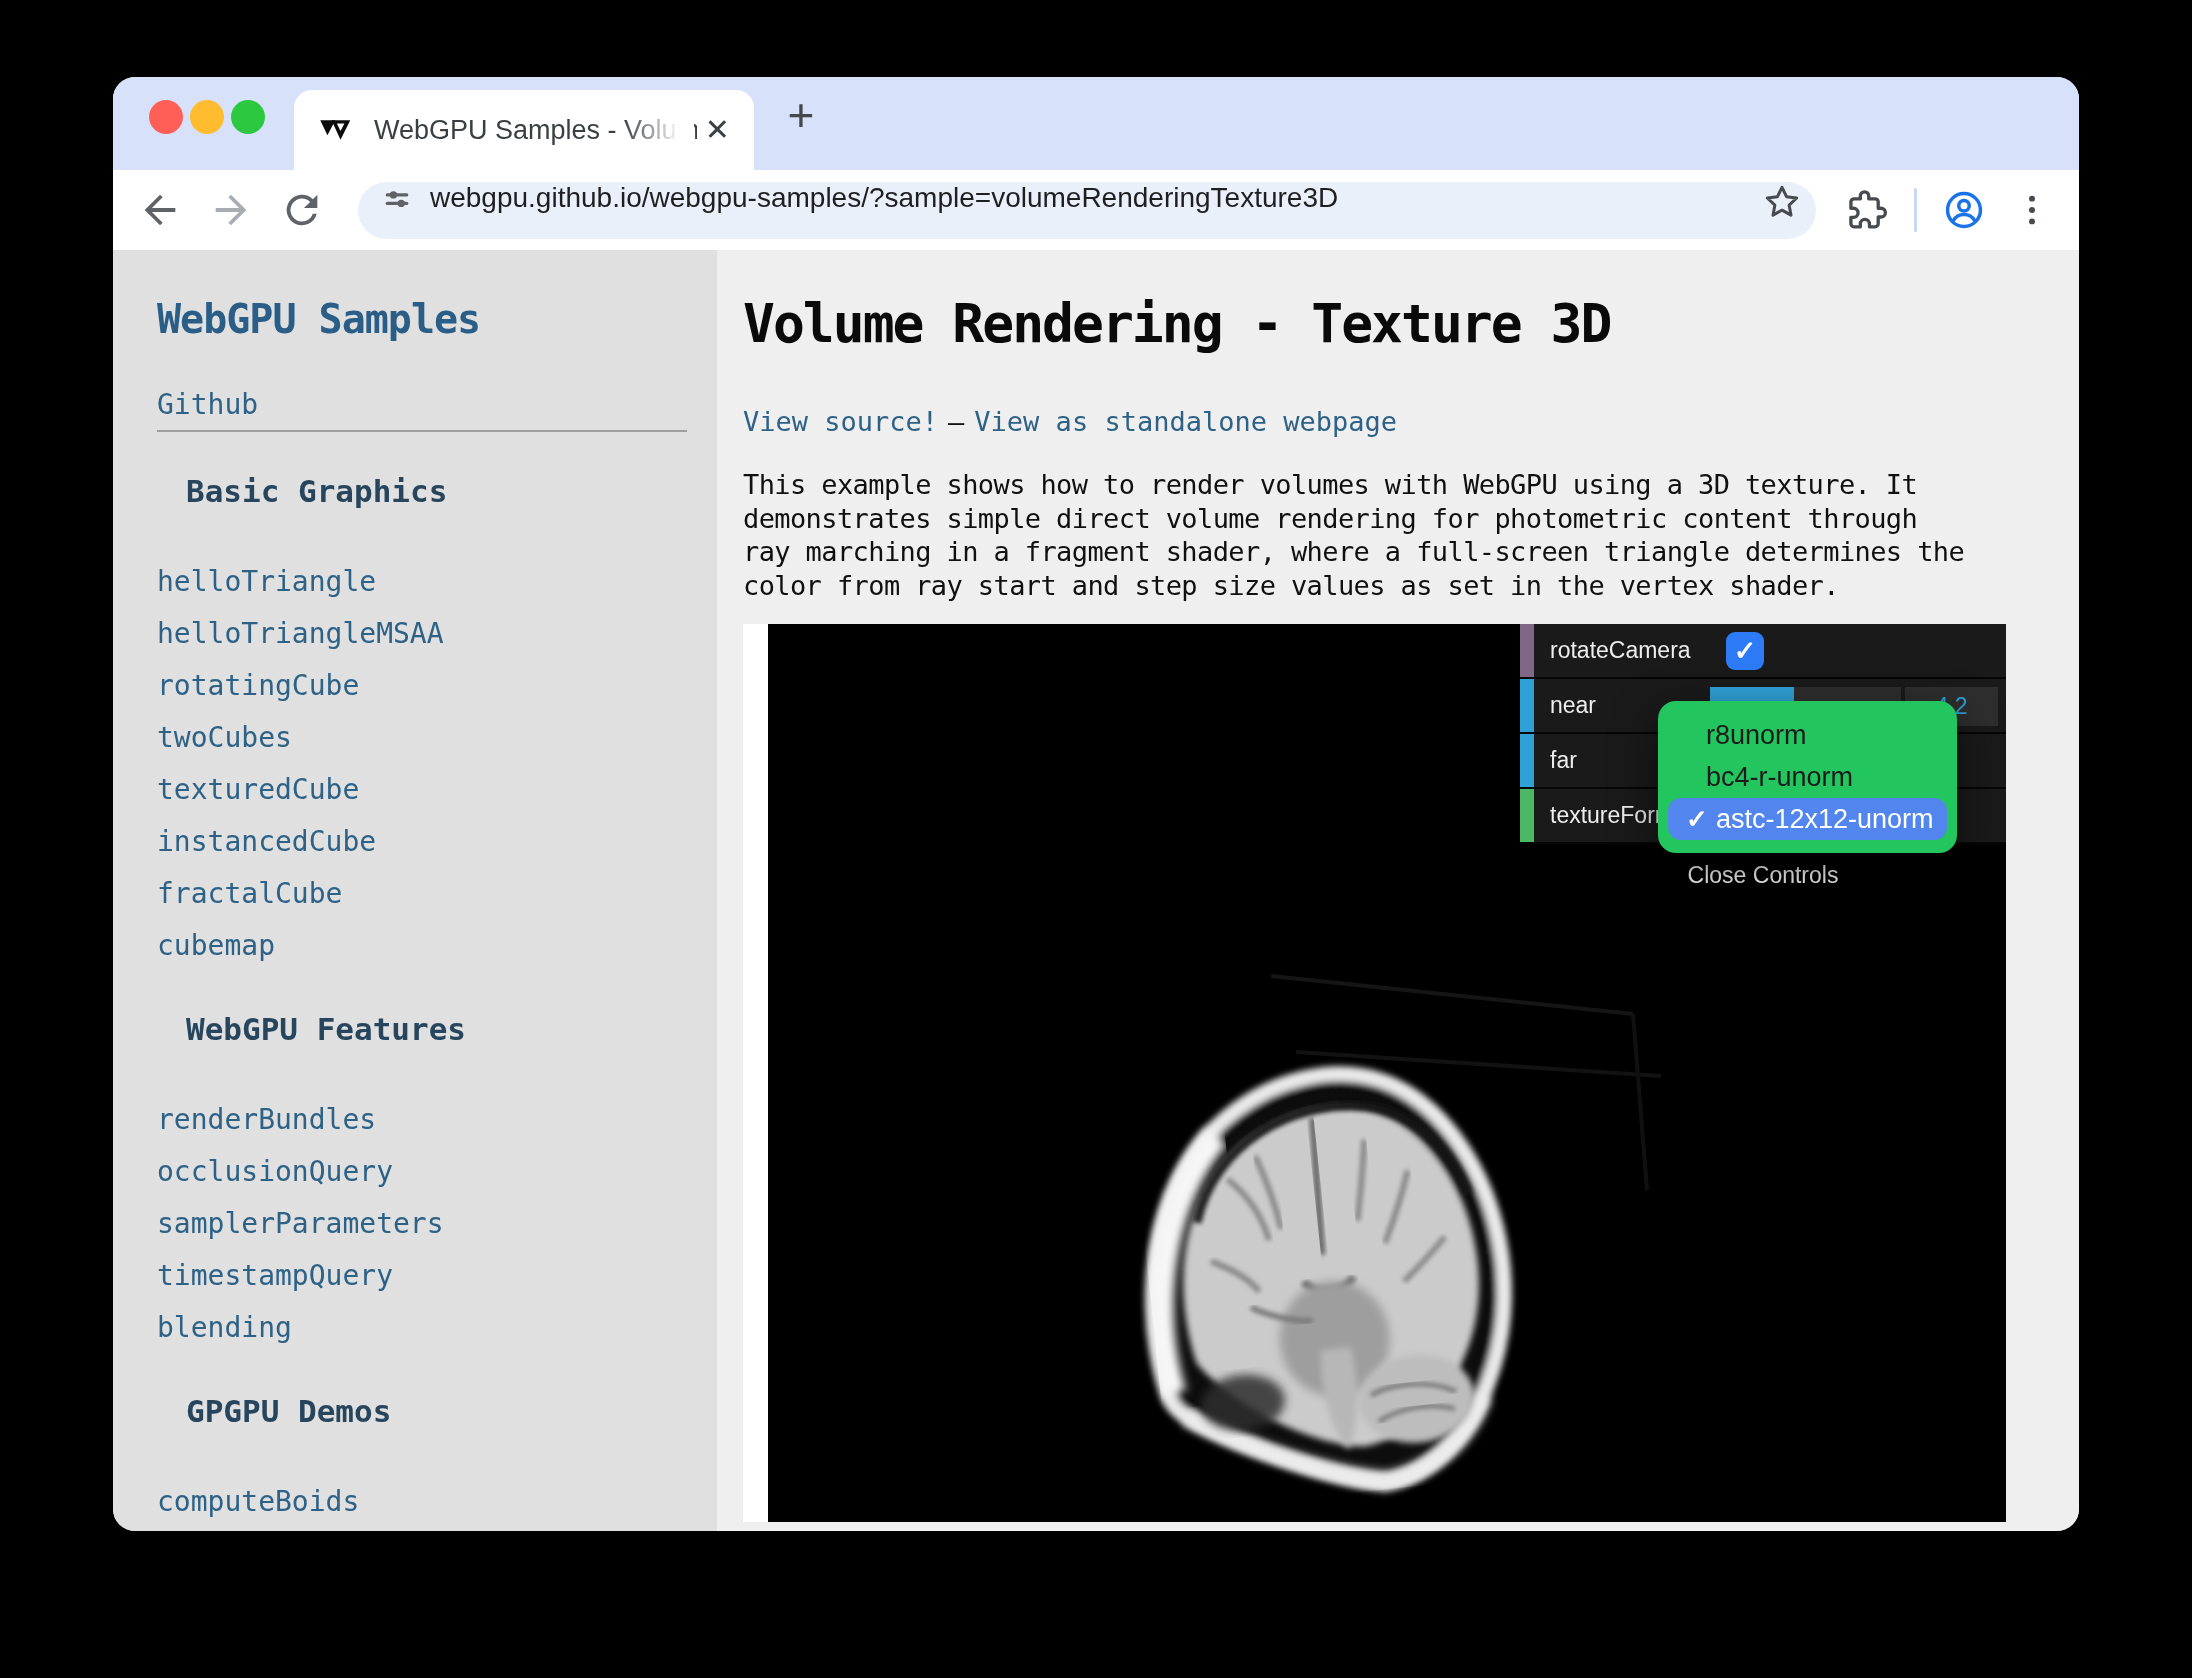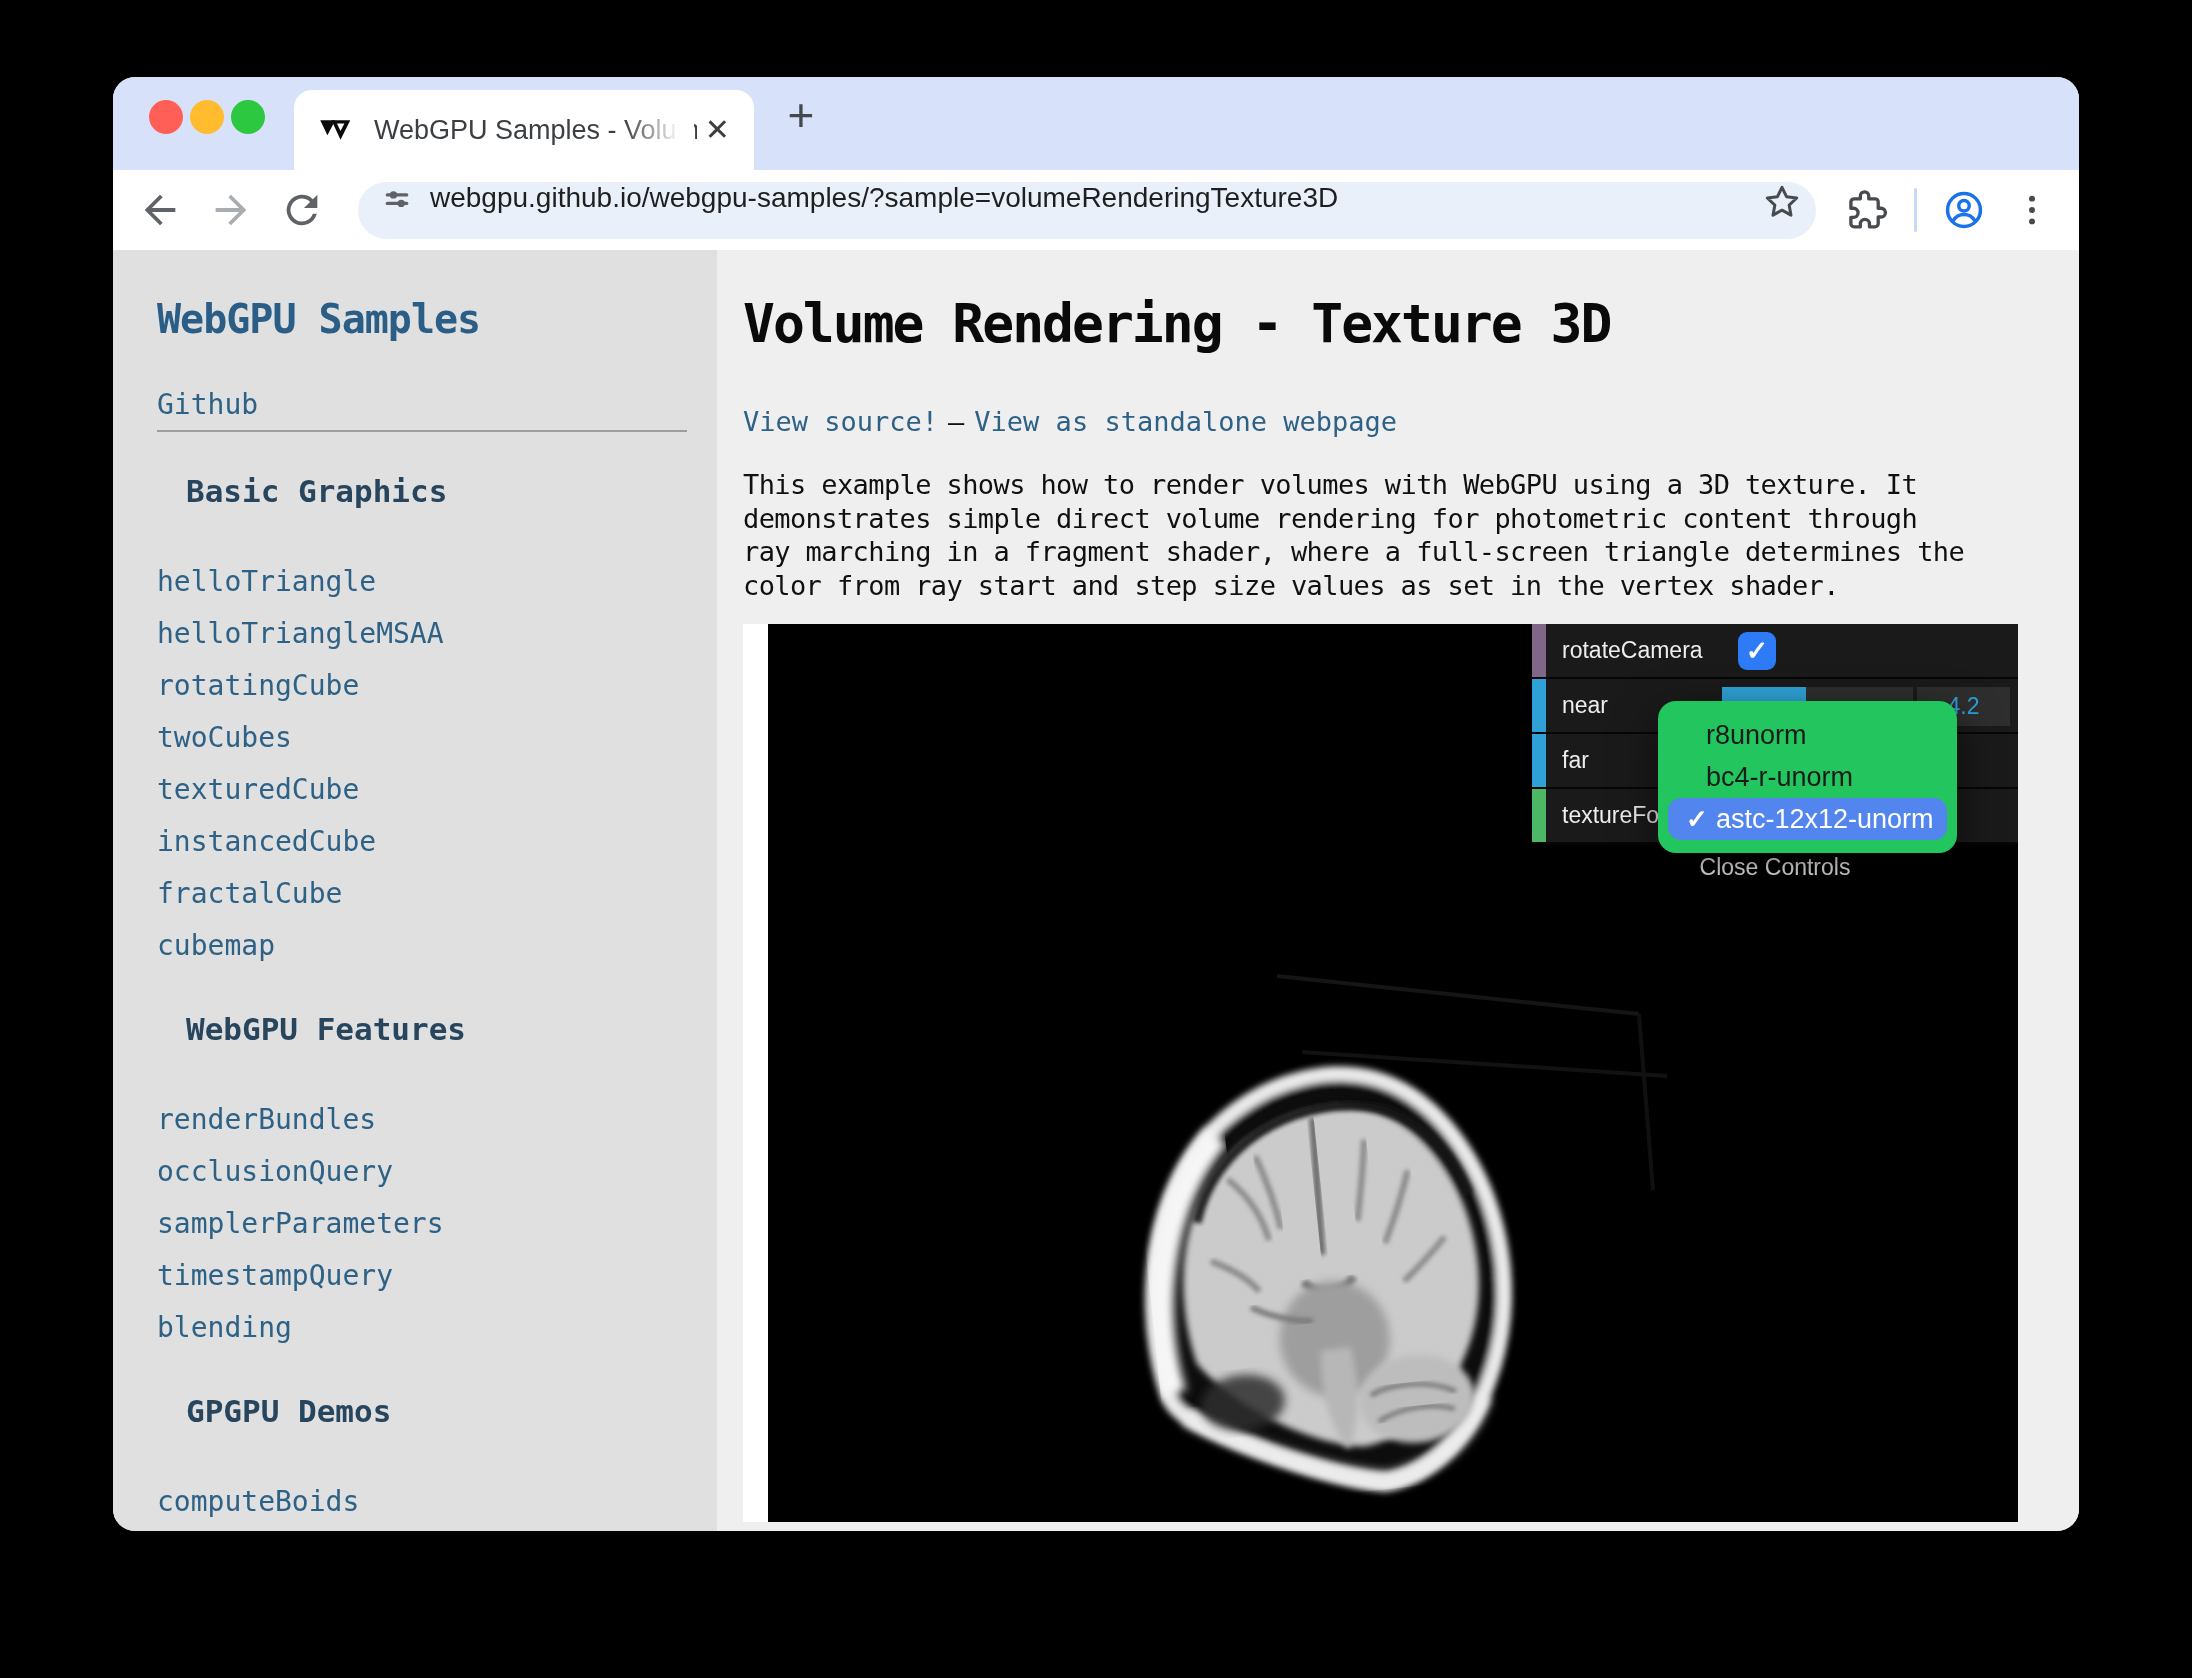--- a/index.html
+++ b/index.html
@@ -41,21 +41,21 @@
   .content { display:flex; height:1281px; font-family:"DejaVu Sans Mono", monospace; }
   .sidebar { width:604px; background:var(--sidebar-gray,#E0E0E0); padding:46px 0 0 44px; box-sizing:border-box; overflow:hidden; }
   .side-title { font-size:40px; line-height:47px; font-weight:bold; color:var(--sidebar-title-blue,#2B5E87); letter-spacing:-1px; }
   .side-github { display:inline-block; margin-top:45px; font-size:28px; line-height:34px; color:var(--link-blue,#2D6186); cursor:pointer; }
   .side-hr { margin:8px 30px 0 0; border:none; border-top:2px solid #9E9E9E; }
   .side-heading { margin-top:38px; font-size:31px; line-height:38px; font-weight:bold; color:var(--heading-navy,#27455D);margin-left:29px; }
   .side-heading.first { margin-top:40px; }
   .side-links { margin-top:46px; }
   .side-link { display:block; font-size:28px; line-height:52px; color:var(--link-blue,#2D6186); cursor:pointer; }
 
-  .main { flex:1; background:var(--main-gray,#EFEFEF); padding:44px 0 0 26px; box-sizing:border-box; position:relative; overflow:hidden; }
+  .main { flex:1; background:var(--main-gray,#EFEFEF); padding:44px 12px 0 26px; box-sizing:border-box; position:relative; overflow:hidden; }
   .page-title { font-size:53px; line-height:60px; font-weight:bold; color:#0A0A0A; letter-spacing:-2px; }
   .links-row { margin-top:51px; font-size:27px; line-height:34px; color:#111; }
   .links-row .plink { color:var(--link-blue,#2D6186); cursor:pointer; }
   .links-row .dash { margin:0 10px; color:#111; }
   .desc { margin-top:29px; font-size:27px; line-height:33.5px; color:#101010; letter-spacing:-0.6px; }
   .desc div { white-space:nowrap; }
 
   
   .canvas-wrap { margin-top:22px; margin-right:61px; height:898px; display:flex; }
   .canvas-white { width:25px; background:#fff; }
@@ -69,21 +69,21 @@
   .stripe.num { background:var(--accent-number,#2FA1D6); }
   .stripe.str { background:var(--accent-string,#4CB866); }
   .gui-label { position:absolute; left:30px; top:0; line-height:53px; font-size:23px; color:#EDEDED; }
   .gui-checkbox { position:absolute; left:206px; top:8px; width:38px; height:38px; border-radius:9px;
                   background:var(--checkbox-blue,#2D7BF6); color:#fff; font-size:27px; font-weight:bold;
                   text-align:center; line-height:38px; }
   .gui-slider { position:absolute; left:190px; top:8px; width:191px; height:39px; background:#2E2E2E; }
   .gui-slider-fill { height:100%; background:var(--accent-number,#2FA1D6); }
   .gui-number { position:absolute; left:385px; top:8px; width:93px; height:39px; background:#2E2E2E;
                 color:var(--accent-number,#2FA1D6); font-size:23px; text-align:center; line-height:39px; }
-  .close-controls { position:absolute; right:0; top:224px; width:486px; height:40px; text-align:center;
+  .close-controls { position:absolute; right:0; top:232px; width:486px; height:40px; text-align:center;
                     color:#F2F2F2; font-size:23px; line-height:38px; font-family:"Liberation Sans", sans-serif; z-index:2; }
 
   
   .dropdown { position:absolute; left:890px; top:77px; width:299px; height:152px; background:#22c55e;
               border-radius:18px; box-shadow:0 14px 44px rgba(0,0,0,0.55); padding:13px 10px; box-sizing:border-box;
               font-family:"Liberation Sans", sans-serif; z-index:5; }
   .dd-item { height:42px; line-height:42px; font-size:27px; color:#1B1B1B; padding-left:38px; border-radius:13px; }
   .dd-item.selected { background:var(--menu-highlight-blue,#5285EE); color:#fff; padding-left:18px;
                       display:flex; align-items:center; }
   .dd-check { width:30px; font-size:26px; font-weight:bold; }

